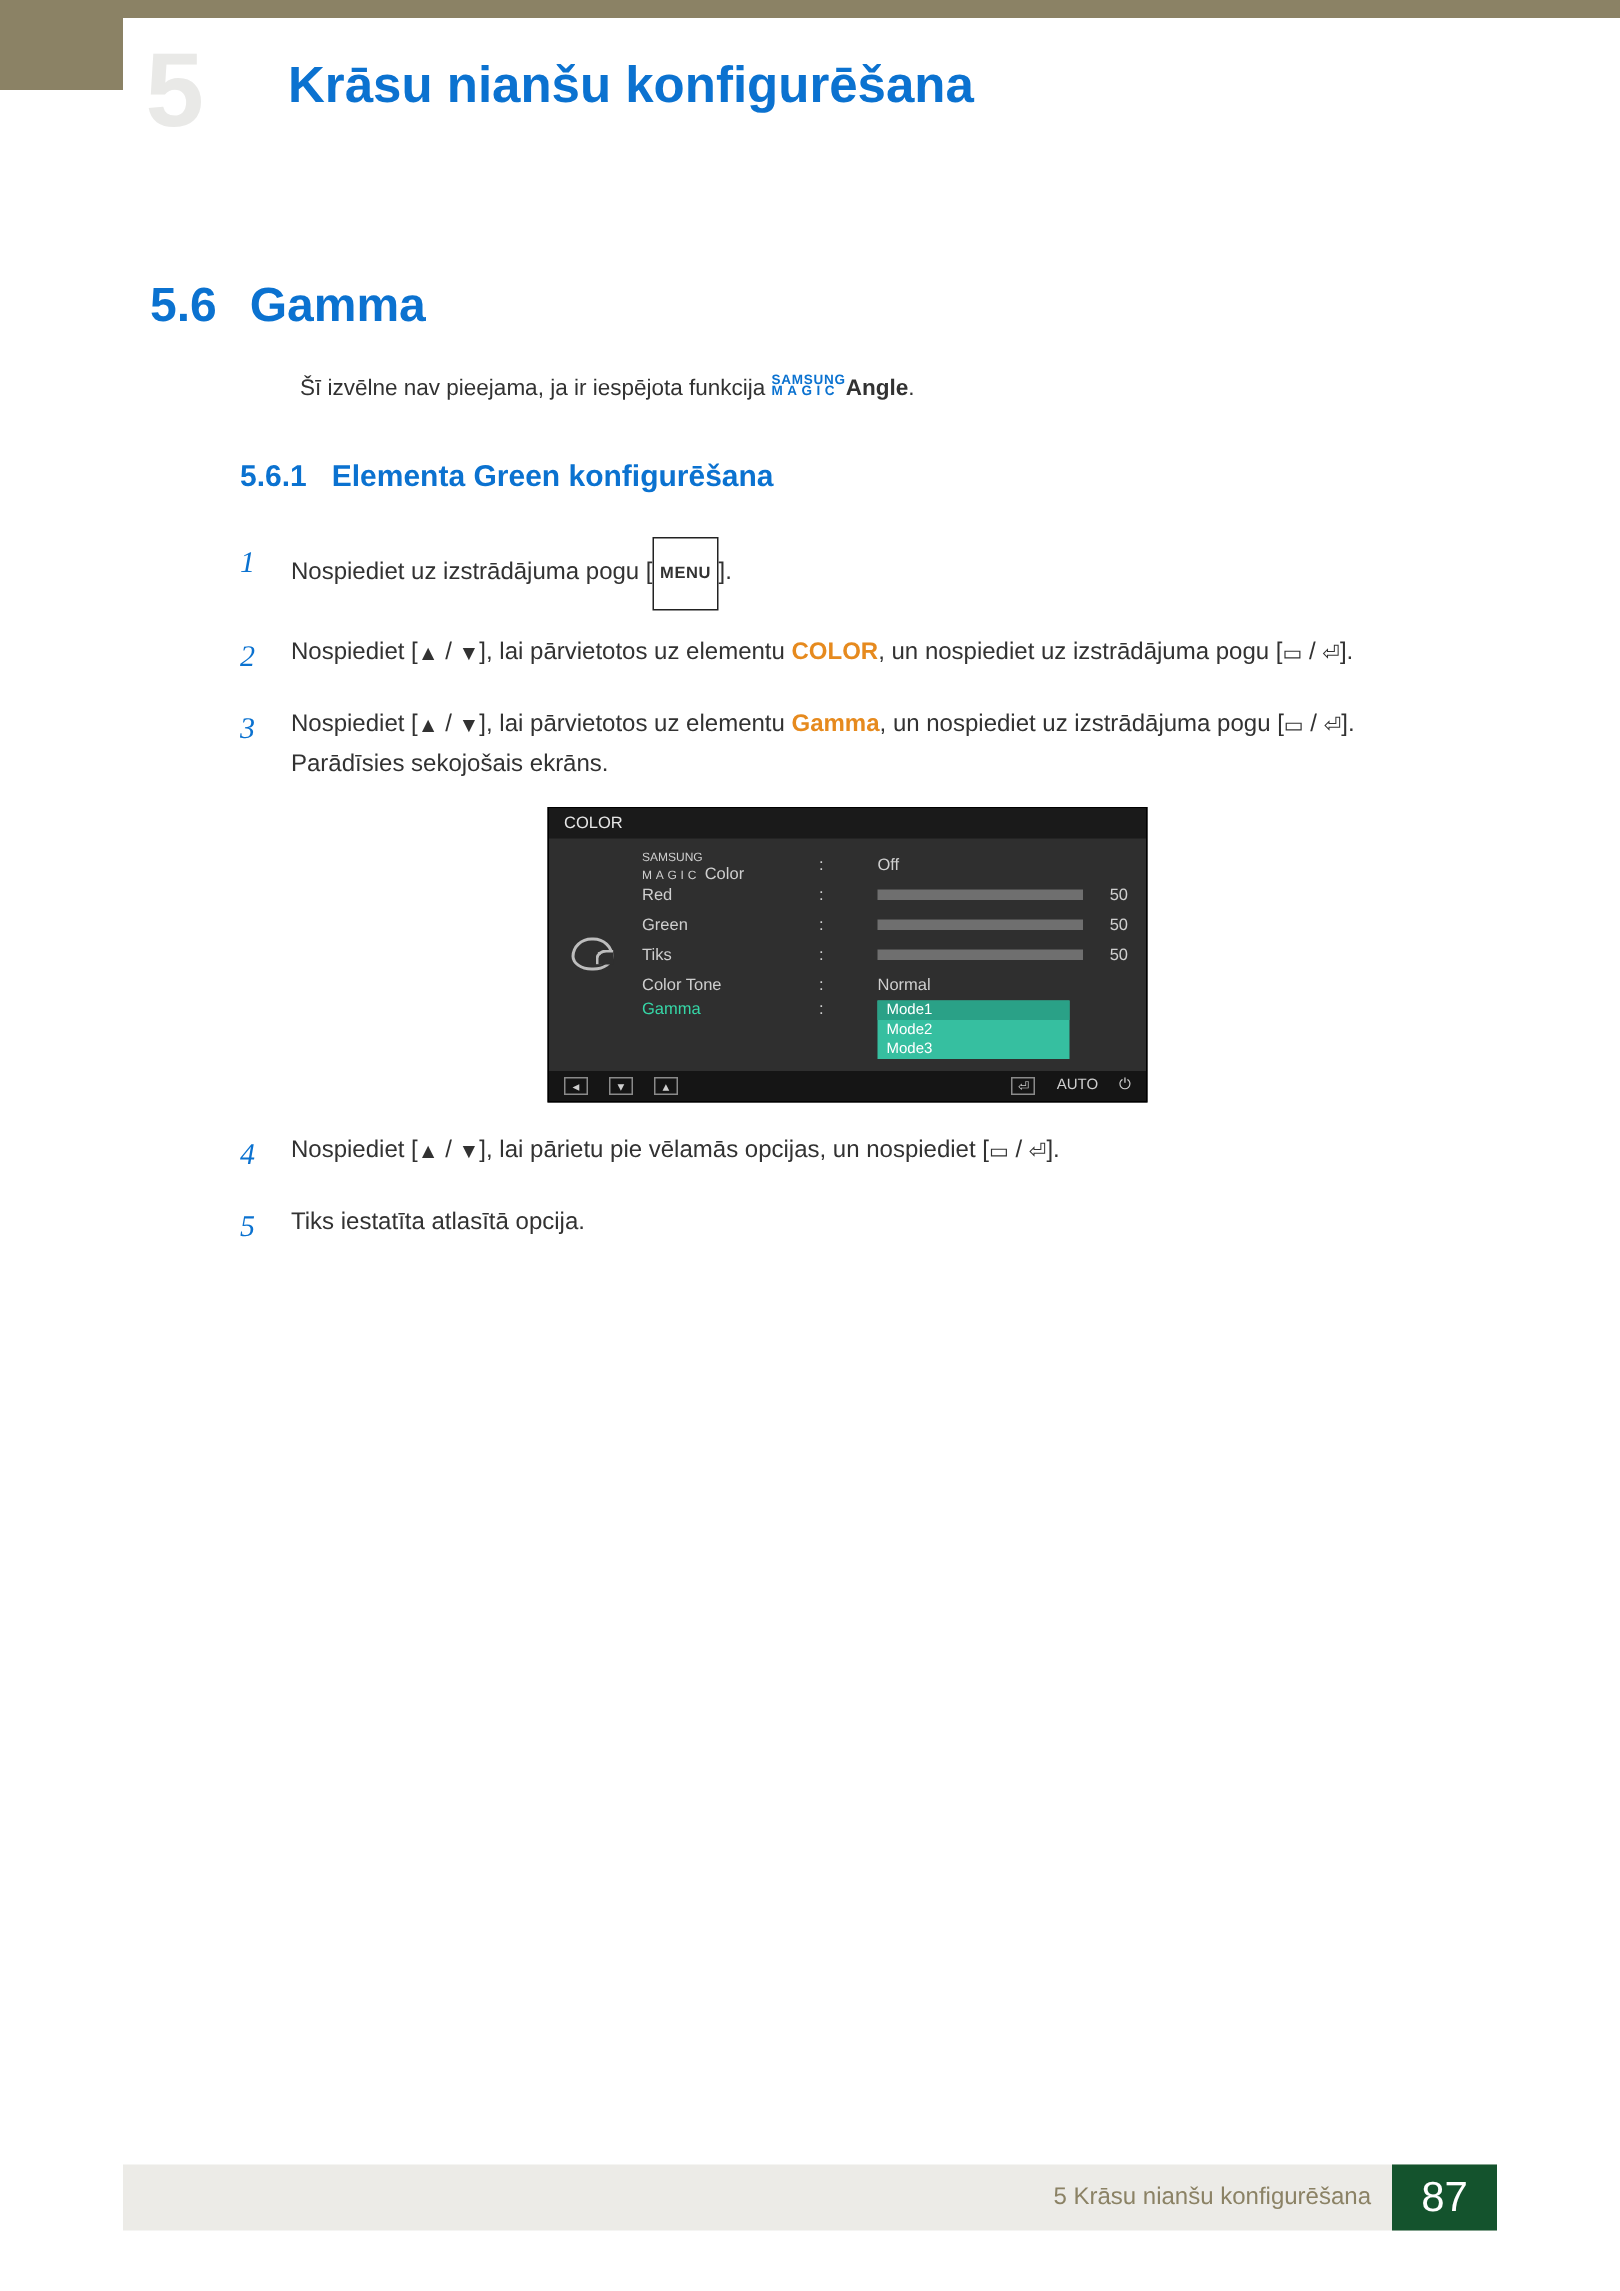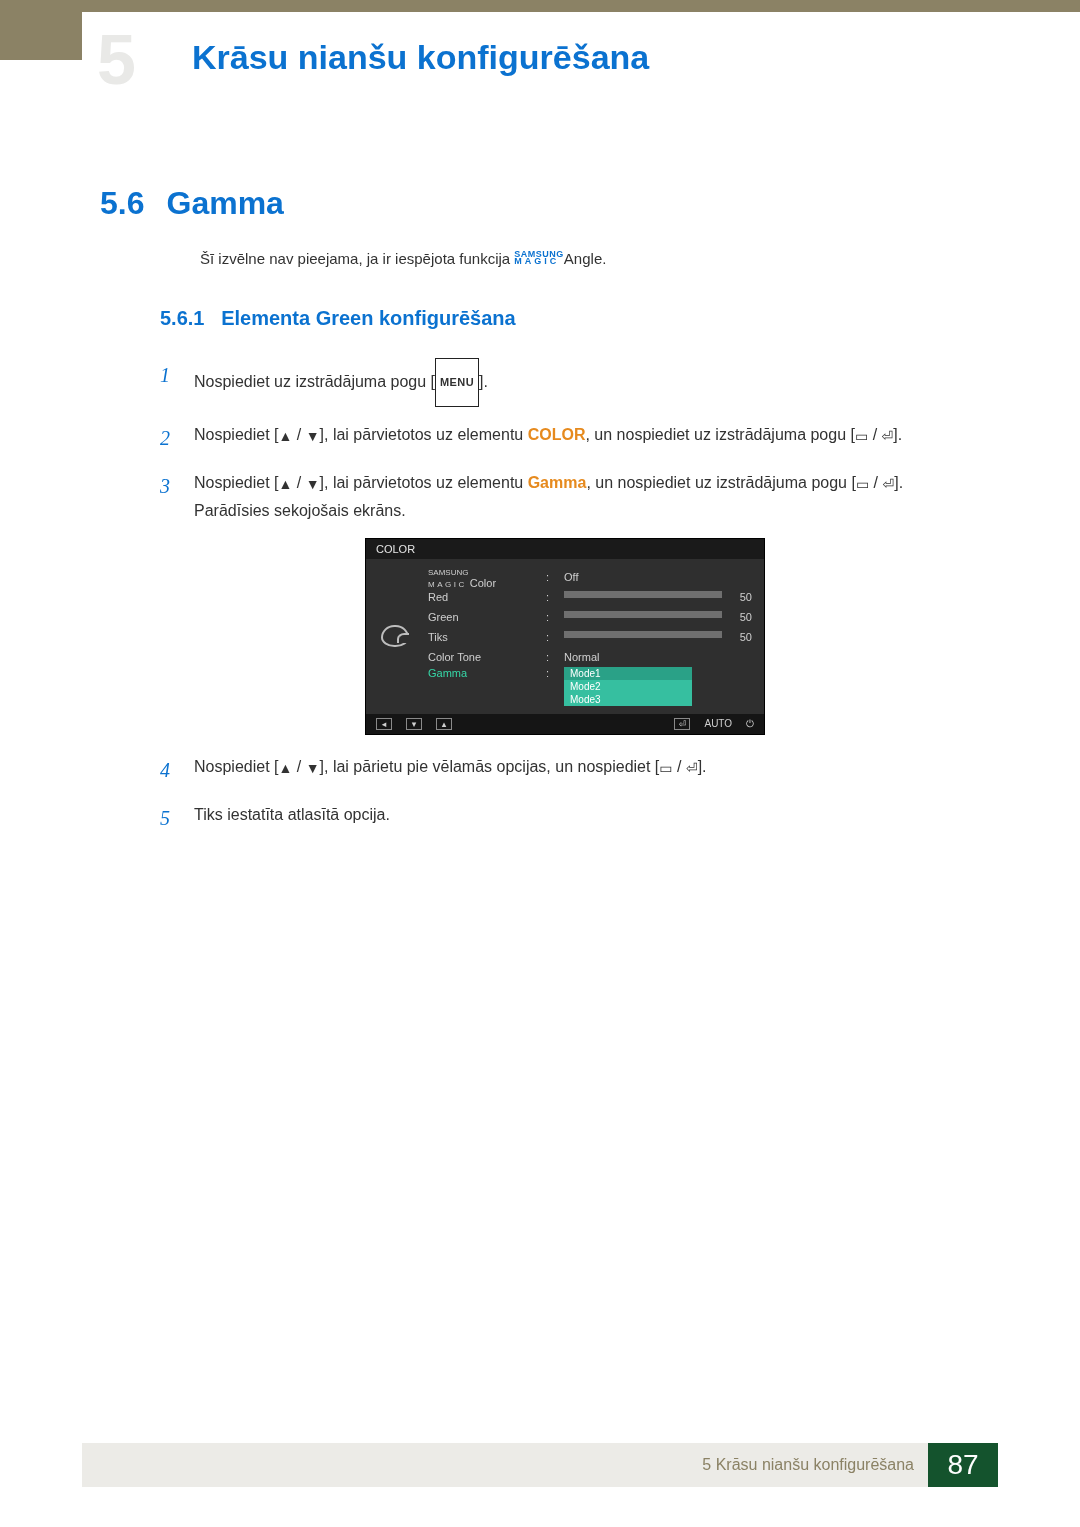--- a/index.html
+++ b/index.html
@@ -67,21 +67,21 @@
     font-size: 9px;
     font-weight: bold;
     color: #0b72d0;
     letter-spacing: 0.5px;
     display: inline-block;
     line-height: 0.8;
     vertical-align: baseline;
     text-align: left;
   }
   .magic-label .m2 { letter-spacing: 3px; }
-  .angle-bold { font-weight: normal; }
+  .angle-bold { font-weight: bold; }
   .subsection-head {
     margin-top: 40px;
     padding-left: 60px;
     color: #0b72d0;
     font-weight: bold;
     font-size: 20px;
   }
   .steps {
     margin-top: 28px;
     padding-left: 60px;
@@ -164,21 +164,21 @@
   }
   .osd-right { flex: 1; padding: 8px 12px 8px 4px; }
   .osd-row {
     display: flex;
     align-items: center;
     height: 20px;
     gap: 8px;
   }
   .osd-label { width: 110px; }
   .osd-colon { width: 10px; }
-  .osd-val { flex: 1; display: flex; align-items: flex-start; gap: 8px; }
+  .osd-val { flex: 1; display: flex; align-items: center; gap: 8px; margin-left: 21px; }
   .osd-bar {
     flex: 1; height: 7px; background: #6f6f6f;
   }
   .osd-num { width: 22px; text-align: right; color: #cfcfcf; }
   .osd-magic {
     font-size: 8px; line-height: 0.85;
     color: #cfcfcf;
   }
   .osd-magic .m2 { letter-spacing: 2.5px; }
   .osd-highlight { color: #36d7a7; }

